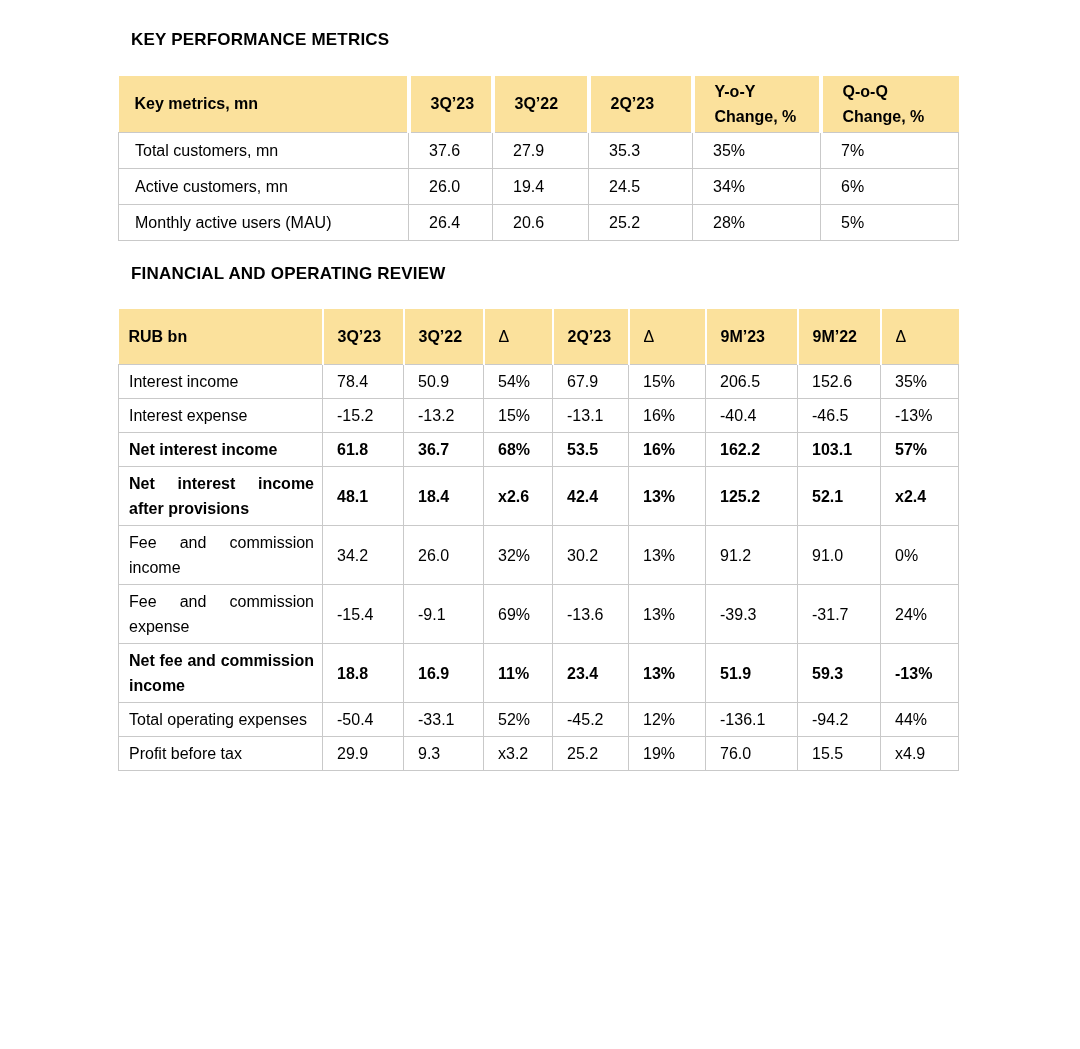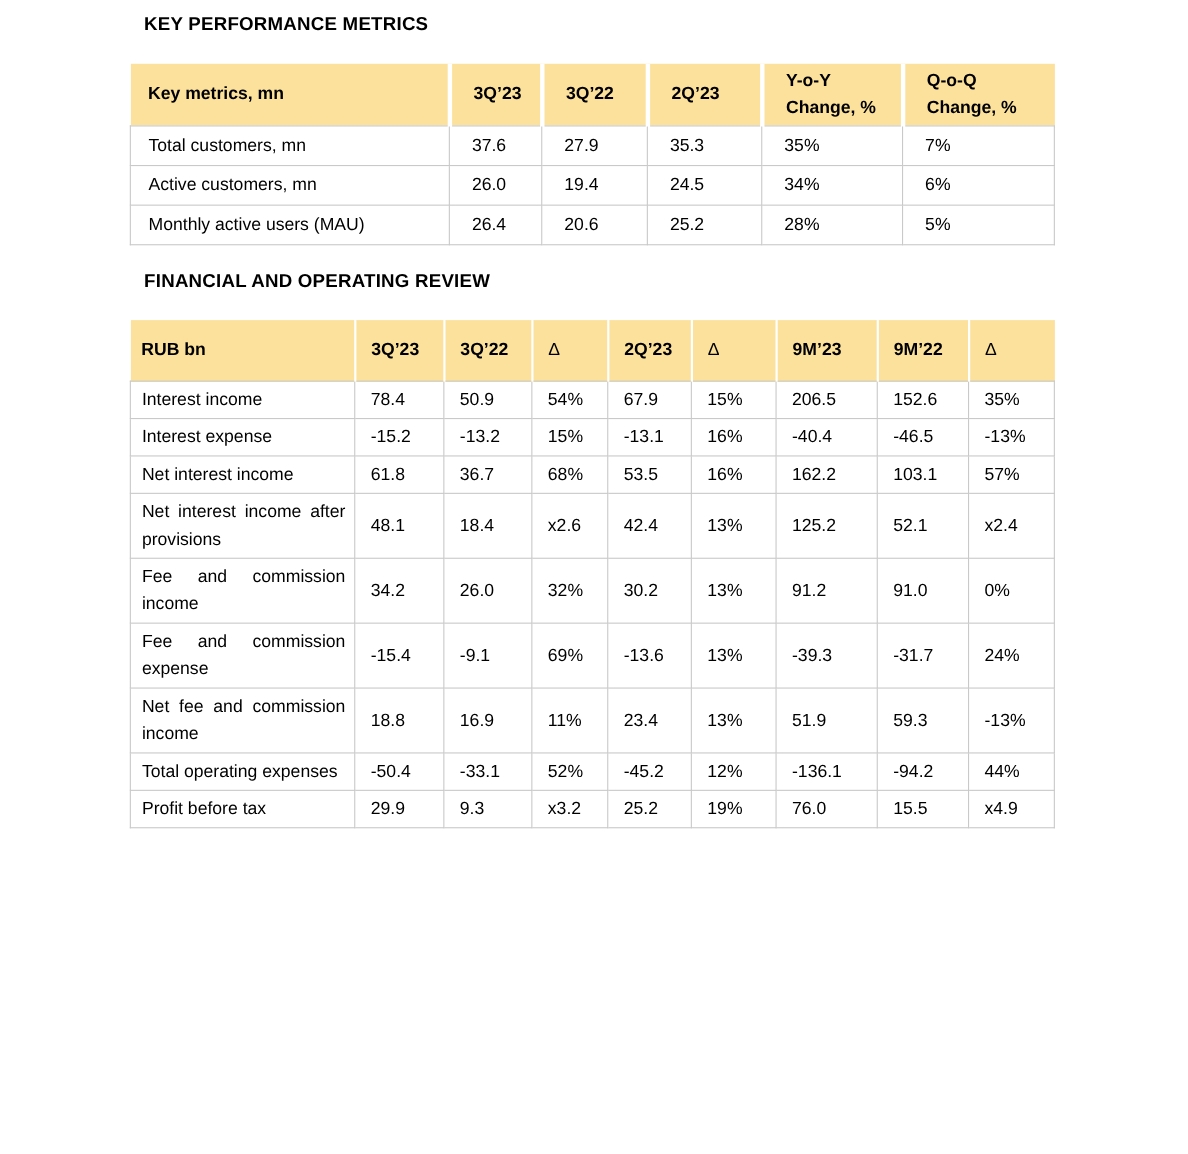--- a/index.html
+++ b/index.html
@@ -23,21 +23,21 @@
   .page{
     box-sizing:border-box;
     width:1080px;
     padding:11px 0 0 118px;
   }
   .section-title{
     font-size:17px;
     font-weight:700;
     line-height:21px;
     letter-spacing:.2px;
-    margin:0 0 26px 13px;
+    margin:18px 0 26px 13px;
   }
   .section-title.second{
     margin:0 0 25px 13px;
   }
   .tbl{
     border-collapse:collapse;
     table-layout:fixed;
     width:840px;
     font-size:16px;
     color:var(--text);
@@ -67,21 +67,21 @@
     padding:5px 4px 5px 20px;
     box-sizing:border-box;
   }
   .t1 td.lbl{padding-left:16px;}
   .t2 td{padding:4px 4px 4px 14px;}
   .t2 td.lbl{
     padding-left:10px;
     padding-right:8px;
     text-align:justify;
   }
-  .tbl tr.bold td{font-weight:400;}
+  .tbl tr.bold td{font-weight:700;}
   .footnote{
     font-style:italic;
     font-size:19px;
     line-height:30px;
     width:828px;
     margin:40px 0 0 7px;
     text-align:justify;
   }
 </style>
 </head>

